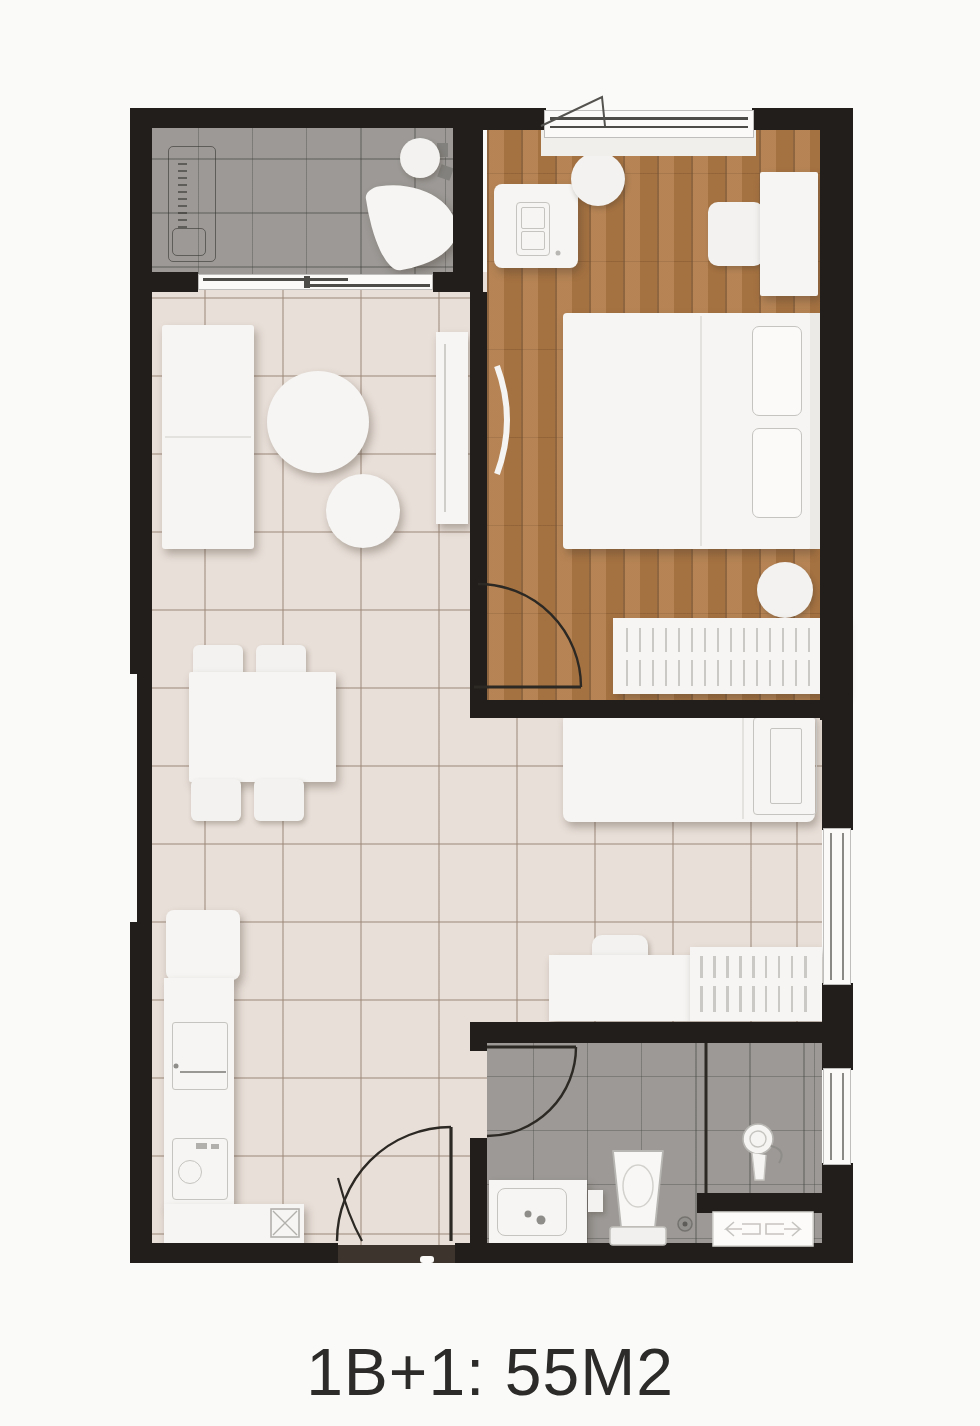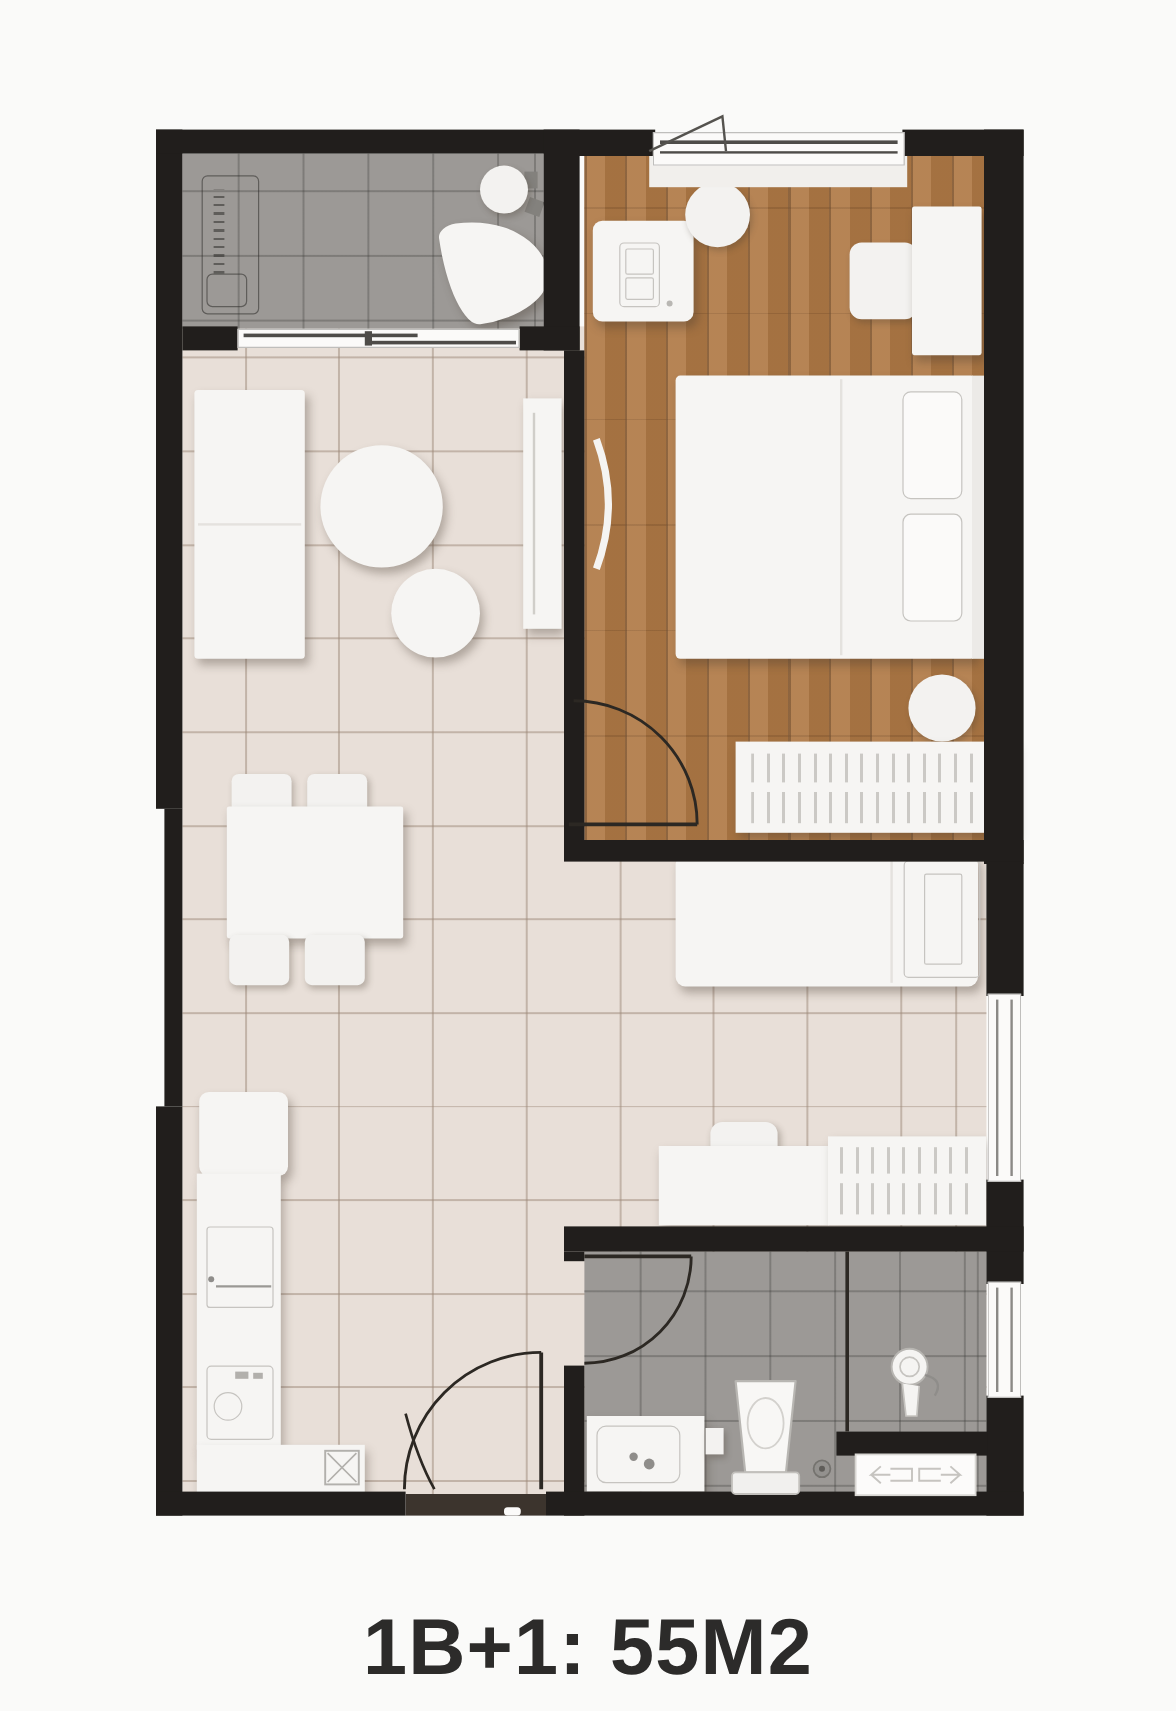--- a/index.html
+++ b/index.html
@@ -37,21 +37,21 @@
   .round{border-radius:50%;}
   .outl{position:absolute;border:1.6px solid #c6c4c0;z-index:2;background:transparent;}
   .seam{position:absolute;background:#e4e2de;z-index:2;}
   .hangers{position:absolute;z-index:2;
     background:repeating-linear-gradient(90deg,#cbc9c5 0 2.5px, transparent 2.5px 13px);}
   .dash{position:absolute;border:1.5px solid rgba(45,44,41,.55);border-radius:5px;z-index:2;}
   .rack{position:absolute;background:#83817d;z-index:2;}
   svg.overlay{position:absolute;left:0;top:0;z-index:6;pointer-events:none;}
   
   .title{position:absolute;left:0;top:1334px;width:980px;text-align:center;
-         font-size:66px;font-weight:bold;color:#2c2b2a;letter-spacing:1px;z-index:8;}
+         font-size:66px;font-weight:normal;color:#2c2b2a;letter-spacing:1px;z-index:8;}
 </style>
 </head>
 <body>
 
 <div class="stage">
 
   <div class="floor floor-beige" style="left:152px;top:272px;width:670px;height:973px;"></div>
   <div class="floor floor-wood" style="left:487px;top:128px;width:333px;height:574px;"></div>
   <div class="floor floor-gray" style="left:152px;top:128px;width:301px;height:146px;"></div>
   <div class="floor floor-gray" style="left:487px;top:1043px;width:335px;height:202px;"></div>

